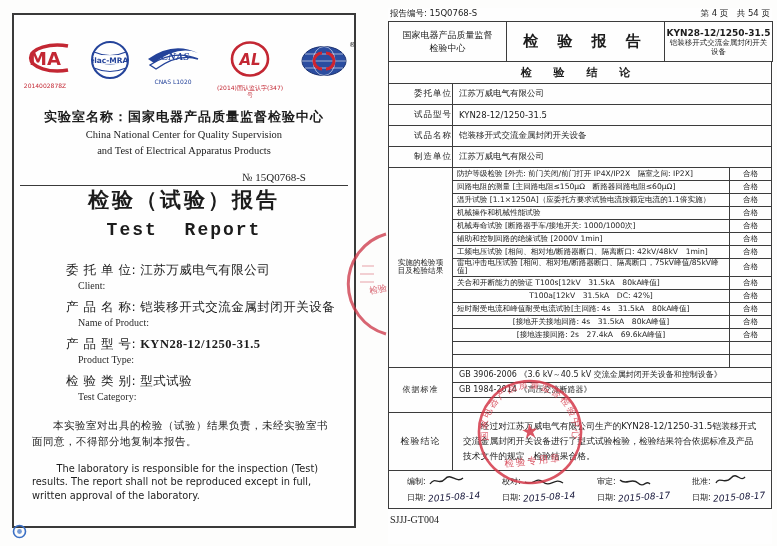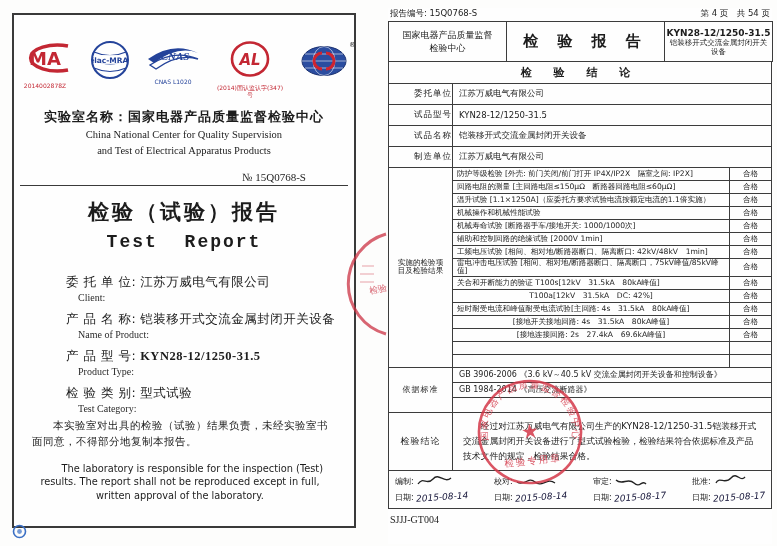--- a/index.html
+++ b/index.html
@@ -12,32 +12,32 @@
   .logos-row { margin-top:24px; display:flex; justify-content:center; align-items:flex-start; gap:13px; }
   .logo-block { text-align:center; }
   .logo-sub { font-size:6px; line-height:1.2; margin-top:1px; }
   .red-t { color:#c32733; }
   .blue-t { color:#24439a; }
   .labname-zh { margin-top:10px; text-align:center; font-size:13px; font-weight:bold; letter-spacing:1px; }
   .labname-en { text-align:center; font-family:"Liberation Serif", serif; font-size:10.5px; line-height:1.25; margin-top:2px; }
   .repno-block { margin-top:14px; padding-right:48px; text-align:right;
                  font-family:"Liberation Serif", serif; font-size:11px; }
   .repno-line { border-top:1.5px solid #3a3a3a; margin:2px 6px 0 6px; }
-  .title-zh { margin-top:12px; text-align:center; font-size:21px; font-weight:bold; letter-spacing:3px; }
+  .title-zh { text-align:center; font-size:21px; font-weight:bold; letter-spacing:3px; }
   .title-en { margin-top:6px; text-align:center; font-family:"Liberation Mono", monospace;
               font-size:18px; font-weight:bold; word-spacing:14px; letter-spacing:2px; }
   .fields { margin-top:22px; margin-left:52px; }
   .field { margin-bottom:8px; }
   .field .zh { font-size:12.5px; letter-spacing:0.5px; }
   .field .fvalue { margin-left:4px; }
   .field .fvalue.mono { font-family:"Liberation Serif", serif; font-weight:bold; }
   .field .en { font-family:"Liberation Serif", serif; font-size:10px; color:#2a2a2a; margin-left:12px; margin-top:1px; }
   .notice { position:absolute; left:18px; right:26px; top:402px; }
   .notice-zh { font-size:10.5px; line-height:1.55; text-indent:2em; letter-spacing:0.5px; }
-  .notice-en { margin-top:12px; font-size:9.8px; line-height:1.4; text-indent:2.5em;text-align:center; }
+  .notice-en { margin-top:12px; font-size:9.8px; line-height:1.4; text-indent:2.5em; }
 
   
   .right-page { position:absolute; left:388px; top:8px; width:384px; height:536px; background:#fefefe; }
   .meta-row { display:flex; justify-content:space-between; font-size:8.5px; padding:0 2px; height:13px; }
   table { border-collapse:collapse; width:384px; table-layout:fixed; }
   td { border:1px solid #3c3c3c; vertical-align:middle; }
   .hdr-table td { text-align:center; }
   .hdr-org { font-size:9px; line-height:1.35; padding:0 10px; }
   .hdr-title { font-size:15px; font-weight:bold; letter-spacing:7px; }
   .hdr-model { font-size:9px; font-weight:bold; }
@@ -52,21 +52,21 @@
   tr.item .txt.c { text-align:center; }
   tr.item .res { text-align:center; }
   .side-lbl { text-align:center; font-size:8.5px; line-height:1.7; padding:0 7px; }
   tr.std td { height:15px; font-size:8px; }
   tr.std .stdval { padding-left:6px; }
   .std-lbl, .concl-lbl { text-align:center; font-size:9px; letter-spacing:1px; }
   .concl-txt { font-size:8.8px; line-height:1.7; padding:5px 10px; text-indent:2em; height:58px; }
   .sig-cell { height:38px; padding:2px 6px; }
   .sig-flex { display:flex; justify-content:space-between; }
   .sig-block { font-size:8px; }
-  .sig-line { display:flex; align-items:center; gap:2px; height:16px; }
+  .sig-line { display:flex; align-items:center; gap:2px; height:16px;margin-left:12px; }
   .handwrite { font-style:italic; font-size:9px; transform:rotate(-4deg); display:inline-block; color:#16163a; }
   .footer-code { margin-top:5px; font-family:"Liberation Serif", serif; font-size:10px; padding-left:2px; }
 
   
   .stamp-overlay { position:absolute; left:86px; top:368px; width:112px; height:112px;
                    pointer-events:none; transform:rotate(-6deg); opacity:0.85; }
   .edge-stamp { position:absolute; left:340px; top:228px; width:52px; height:112px; pointer-events:none; opacity:0.75; }
   .blue-seal { position:absolute; left:12px; top:524px; width:15px; height:15px; }
 </style>
 </head>

